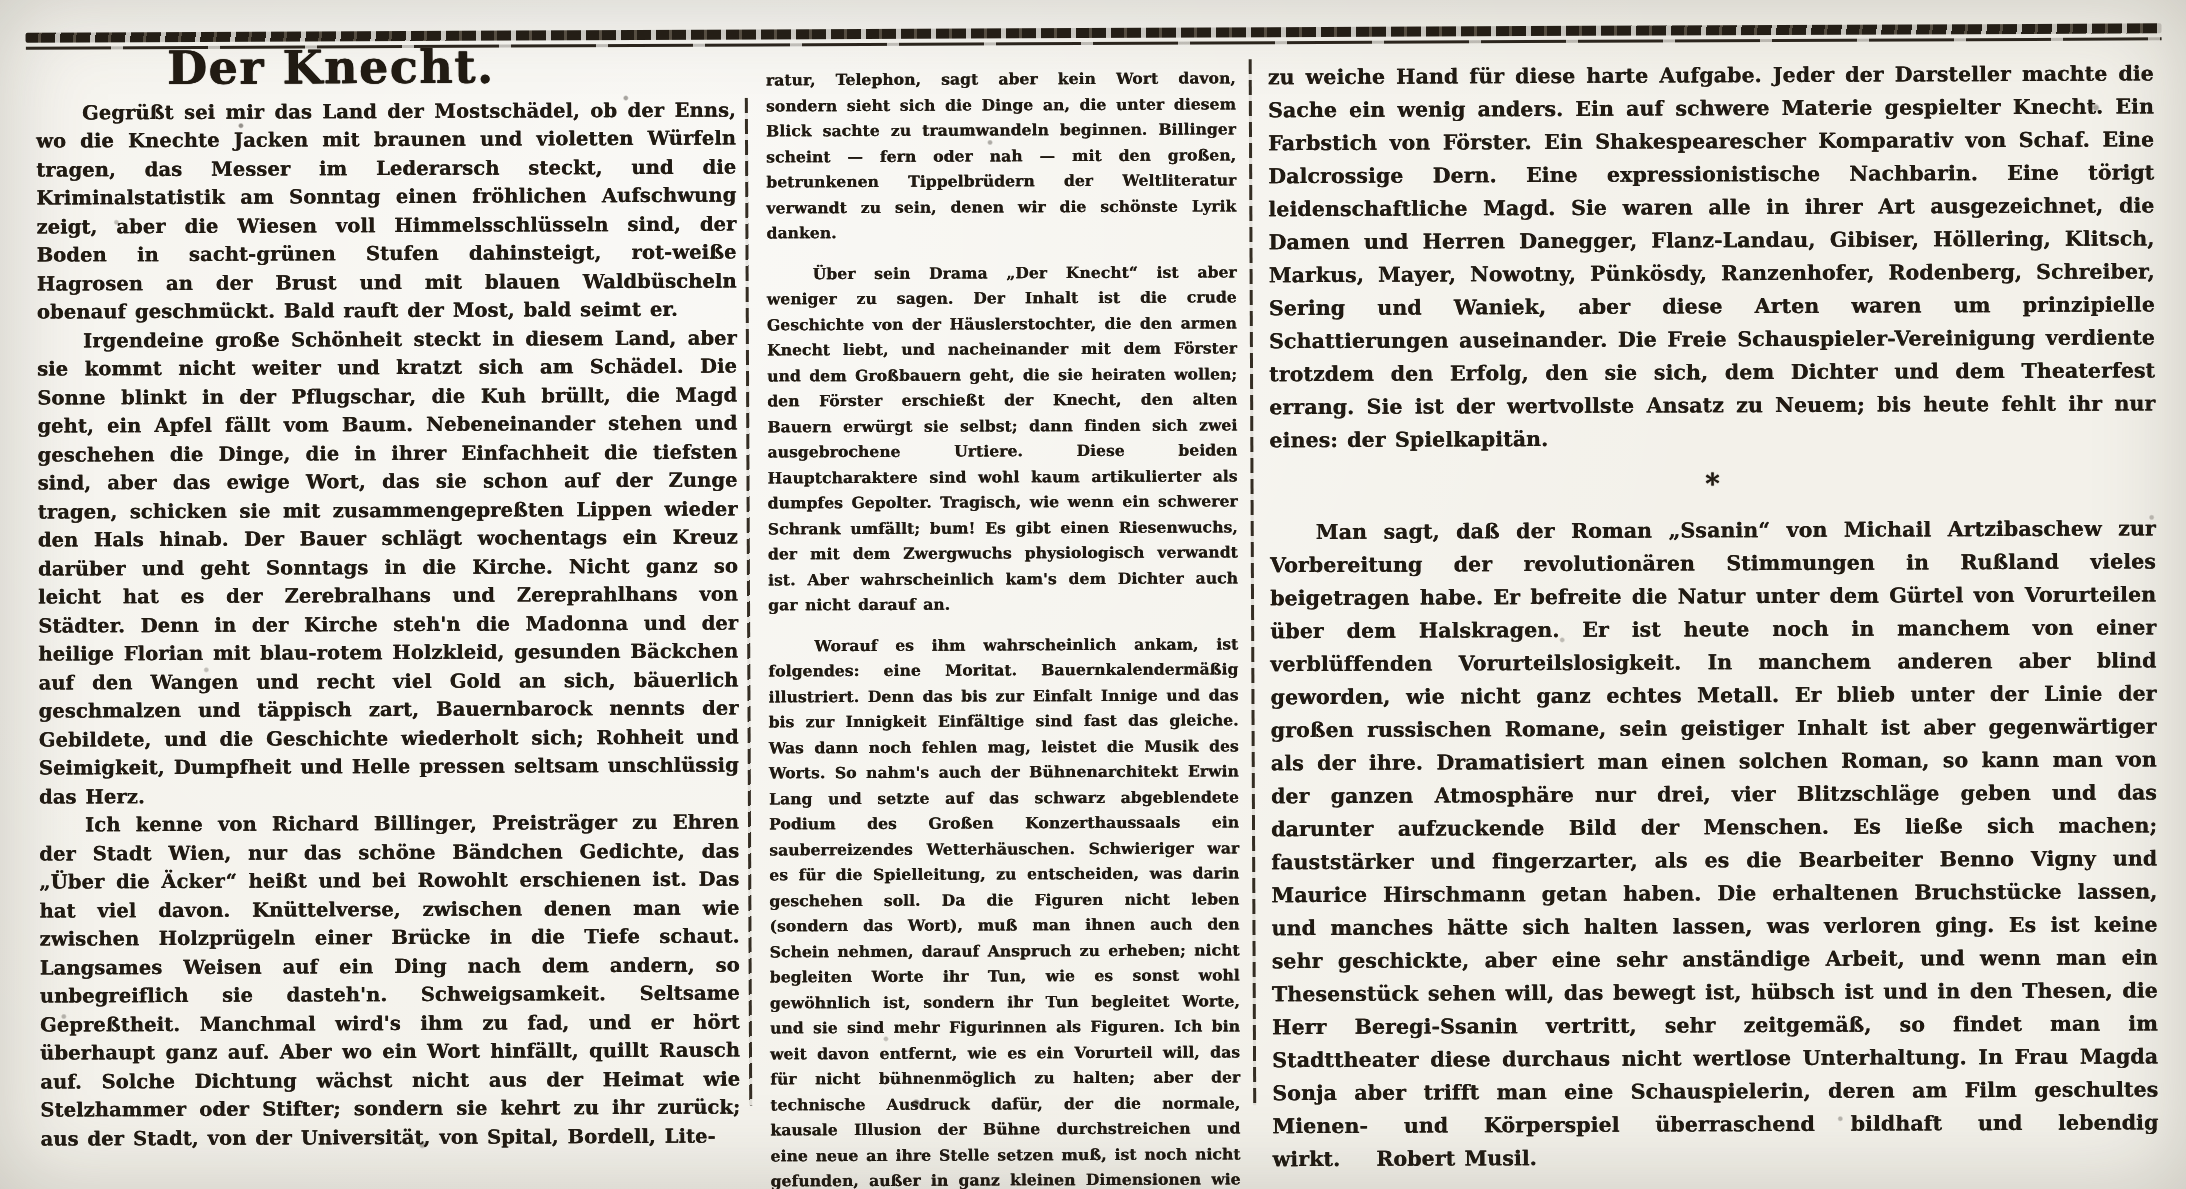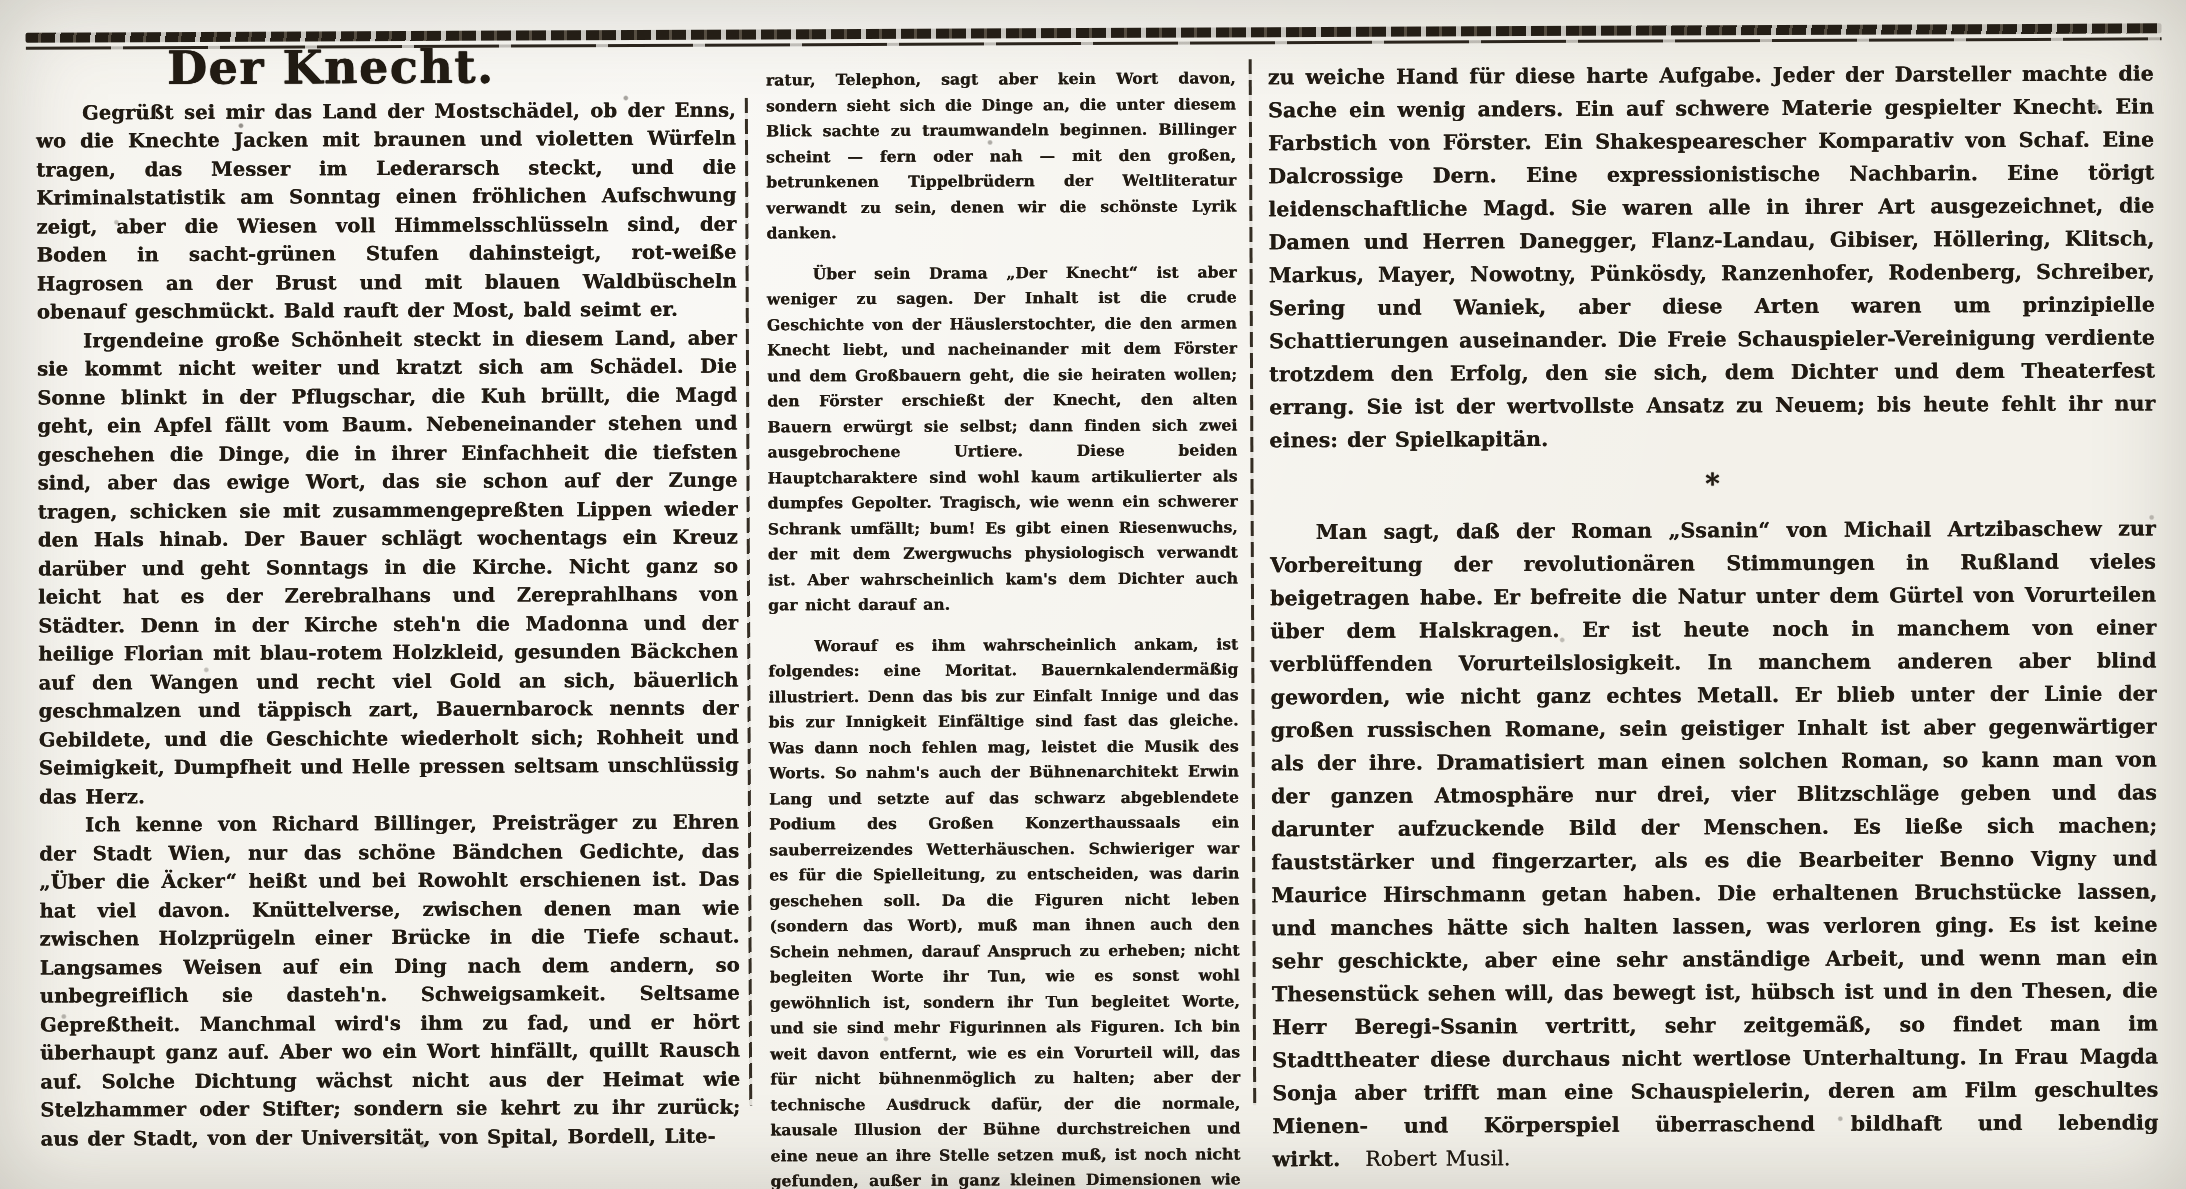--- a/index.html
+++ b/index.html
@@ -53,21 +53,21 @@
   .title{
     margin:4px 0 16px 0;text-align:center;transform:translateX(-55px);
     font-size:46px;font-weight:900;letter-spacing:1.5px;
     text-shadow:0 0 1px #211b13,.6px 0 0 #211b13;
   }
 
   .divider{
     text-align:center;font-size:28px;font-weight:900;margin:12px 0 14px;
     text-shadow:0 0 1px currentColor;
   }
-  .signature{margin-left:25px;font-weight:400;white-space:nowrap;}
+  .signature{margin-left:36px;font-weight:700;white-space:nowrap;}
 
   
   .noise{
     position:absolute;inset:0;pointer-events:none;opacity:.85;
     background-image:
       radial-gradient(circle at 243px 122px, rgba(33,27,19,.55) 0 1.5px, transparent 3px),
       radial-gradient(circle at 628px 96px,  rgba(33,27,19,.45) 0 1.5px, transparent 3px),
       radial-gradient(circle at 420px 1142px,rgba(33,27,19,.40) 0 2px,  transparent 4px),
       radial-gradient(circle at 914px 1102px,rgba(33,27,19,.65) 0 2px,  transparent 4px),
       radial-gradient(circle at 1210px 302px,rgba(33,27,19,.35) 0 1.5px,transparent 3px),

